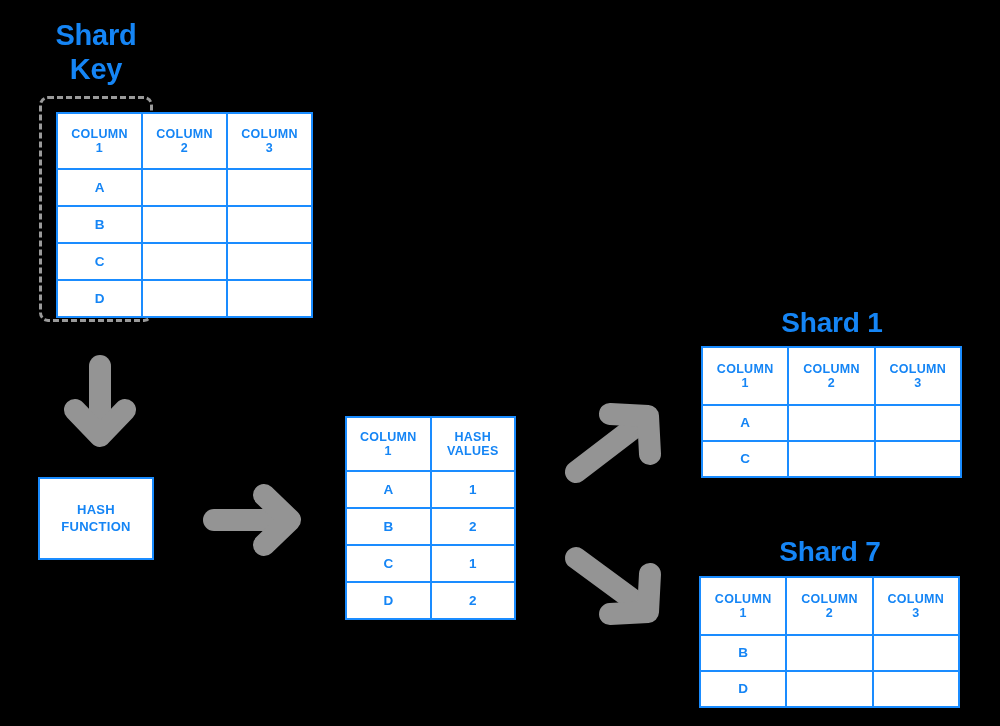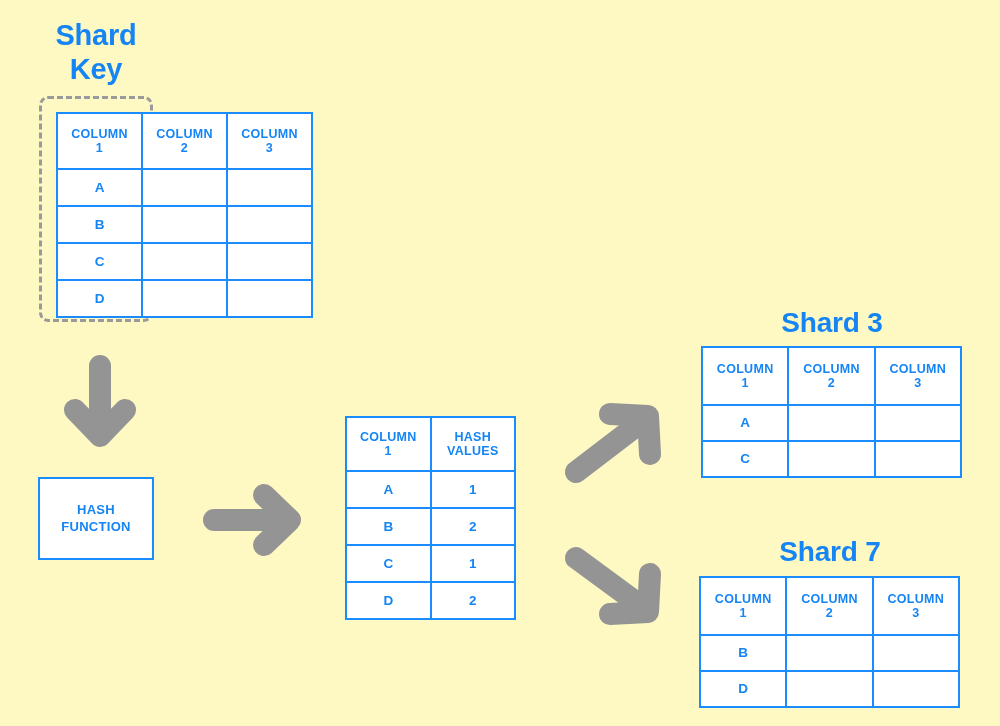--- a/index.html
+++ b/index.html
@@ -8,21 +8,21 @@
     background: #ffffff;
   }
   body {
     font-family: "Liberation Sans", sans-serif;
     -webkit-font-smoothing: antialiased;
   }
   #canvas {
     position: relative;
     width: 1000px;
     height: 726px;
-    background: #fef9c3;
+    background: #000000;
     overflow: hidden;
   }
 
   
   .heading {
     position: absolute;
     color: #1585f5;
     font-weight: bold;
     text-align: center;
     line-height: 1.18;
@@ -220,21 +220,21 @@
     </g>
   </svg>
 
   <svg class="arrow" id="arrow-down-right" width="112" height="92" viewBox="0 0 112 92">
     <g fill="none" stroke="#949494" stroke-width="22" stroke-linecap="round" stroke-linejoin="round">
       <line x1="16" y1="20" x2="84" y2="70"></line>
       <polyline points="50,76 88,74 90,36"></polyline>
     </g>
   </svg>
 
-  <div class="heading" id="shard1-title">Shard 3</div>
+  <div class="heading" id="shard1-title">Shard 1</div>
 
   <table class="tbl shard-tbl" id="shard1-table">
     <tbody>
         <tr>
       <td class="hdr">COLUMN
 1</td>
       <td class="hdr">COLUMN
 2</td>
       <td class="hdr">COLUMN
 3</td>

